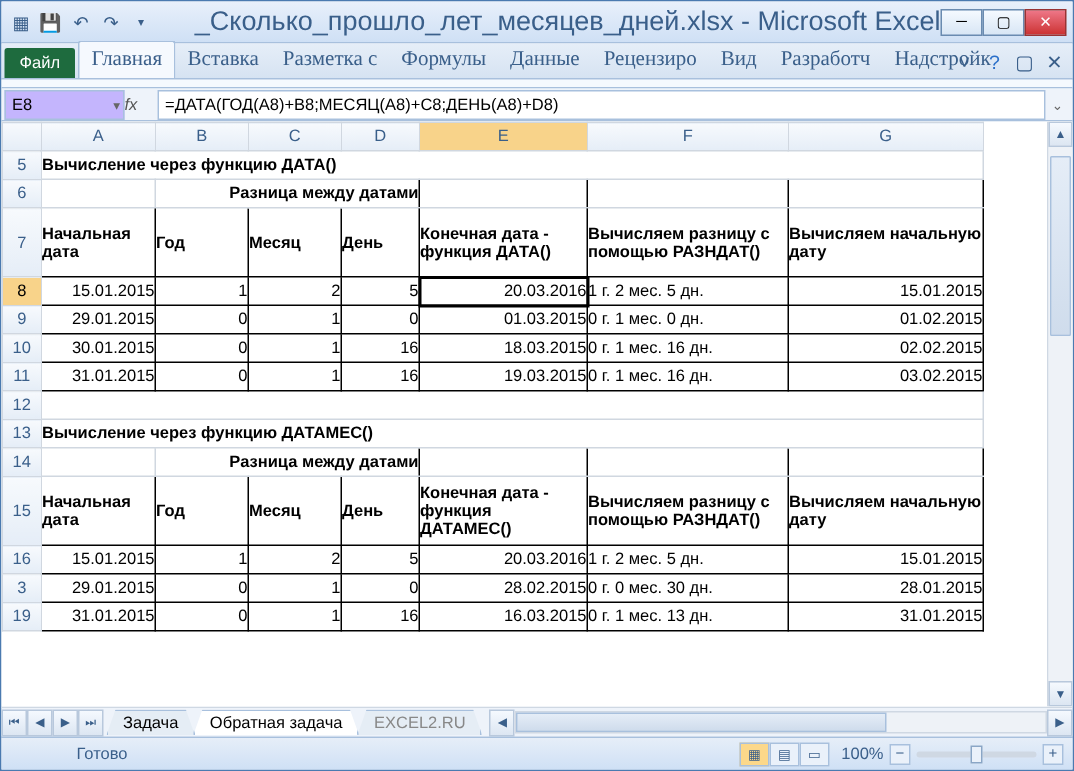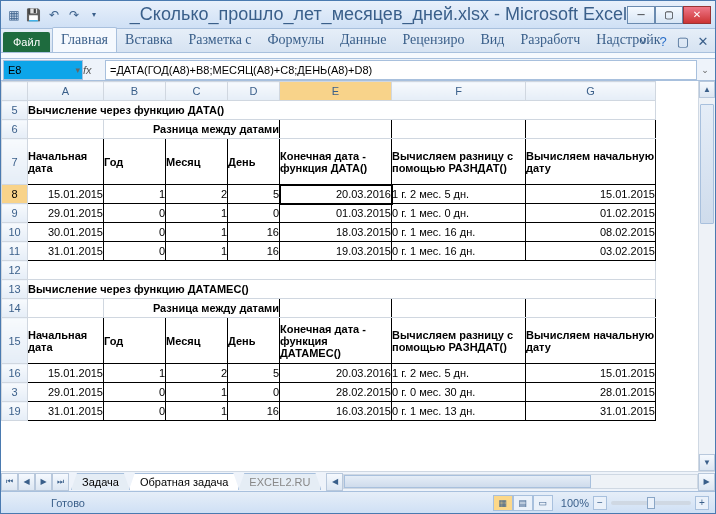--- a/index.html
+++ b/index.html
@@ -19,21 +19,21 @@
 .file-tab { background: #217346; color: #fff; padding: 4px 10px; font-size: 11px; cursor: pointer; border-radius: 2px 2px 0 0; margin-right: 2px; }
 .file-tab { background: #1e6b3e; }
 .rtab { padding: 4px 8px; font-size: 14px; color: #3a5f8a; cursor: pointer; font-family: Liberation Serif, serif; }
 .rtab.active { background: #f5f9fe; border: 1px solid #a8c0dd; border-bottom: none; border-radius: 2px 2px 0 0; }
 .ribbon-right { position: absolute; right: 4px; display: flex; gap: 4px; align-items: center; top: 4px; }
 .rib-icon { width: 16px; height: 16px; color: #3a5f8a; font-size: 13px; cursor: pointer; display: flex; align-items: center; justify-content: center; }
 
 .ribbon-body { height: 6px; background: #f5f9fe; border-bottom: 1px solid #a8c0dd; }
 
 .formula-bar { height: 22px; background: #eef3fa; display: flex; align-items: center; border-bottom: 1px solid #a8c0dd; }
-.name-box { width: 80px; height: 20px; border: 1px solid #a8c0dd; background: #0ea5e9; padding: 0 4px; display: flex; align-items: center; font-size: 11px; margin-left: 2px; position: relative; }
+.name-box { width: 80px; height: 20px; border: 1px solid #a8c0dd; background: #c4b5fd; padding: 0 4px; display: flex; align-items: center; font-size: 11px; margin-left: 2px; position: relative; }
 .name-box::after { content: "▾"; position: absolute; right: 2px; font-size: 9px; color: #666; }
 .fx-icon { width: 22px; text-align: left; font-style: italic; color: #555; font-size: 11px; }
 .formula-input { flex: 1; height: 20px; border: 1px solid #a8c0dd; background: #fff; padding: 0 4px; font-size: 11px; display: flex; align-items: center; margin-right: 18px; position: relative; }
 .formula-expand { position: absolute; right: -16px; width: 14px; text-align: center; color: #666; font-size: 9px; cursor: pointer; }
 
 .sheet-area { flex: 1; overflow: hidden; position: relative; background: #fff; display: flex; }
 .sheet-grid { flex: 1; overflow: auto; }
 table.sheet { border-collapse: collapse; table-layout: fixed; }
 table.sheet th, table.sheet td { border: 1px solid #d0d7e0; font-size: 11px; padding: 0; height: 19px; vertical-align: middle; }
 table.sheet th { background: linear-gradient(#f7fafd,#e5edf7); color: #3a5f8a; font-weight: normal; text-align: center; position: sticky; }
@@ -202,21 +202,21 @@
           <td class="cell rgt bdr">01.02.2015</td>
             </tr>
         <tr>
               <th class="row-h">10</th>
           <td class="cell rgt bdr">30.01.2015</td>
           <td class="cell rgt bdr">0</td>
           <td class="cell rgt bdr">1</td>
           <td class="cell rgt bdr">16</td>
           <td class="cell rgt bdr">18.03.2015</td>
           <td class="cell bdr">0 г. 1 мес. 16 дн.</td>
-          <td class="cell rgt bdr">08.02.2015</td>
+          <td class="cell rgt bdr">02.02.2015</td>
             </tr>
         <tr>
               <th class="row-h">11</th>
           <td class="cell rgt bdr">31.01.2015</td>
           <td class="cell rgt bdr">0</td>
           <td class="cell rgt bdr">1</td>
           <td class="cell rgt bdr">16</td>
           <td class="cell rgt bdr">19.03.2015</td>
           <td class="cell bdr">0 г. 1 мес. 16 дн.</td>
           <td class="cell rgt bdr">03.02.2015</td>

